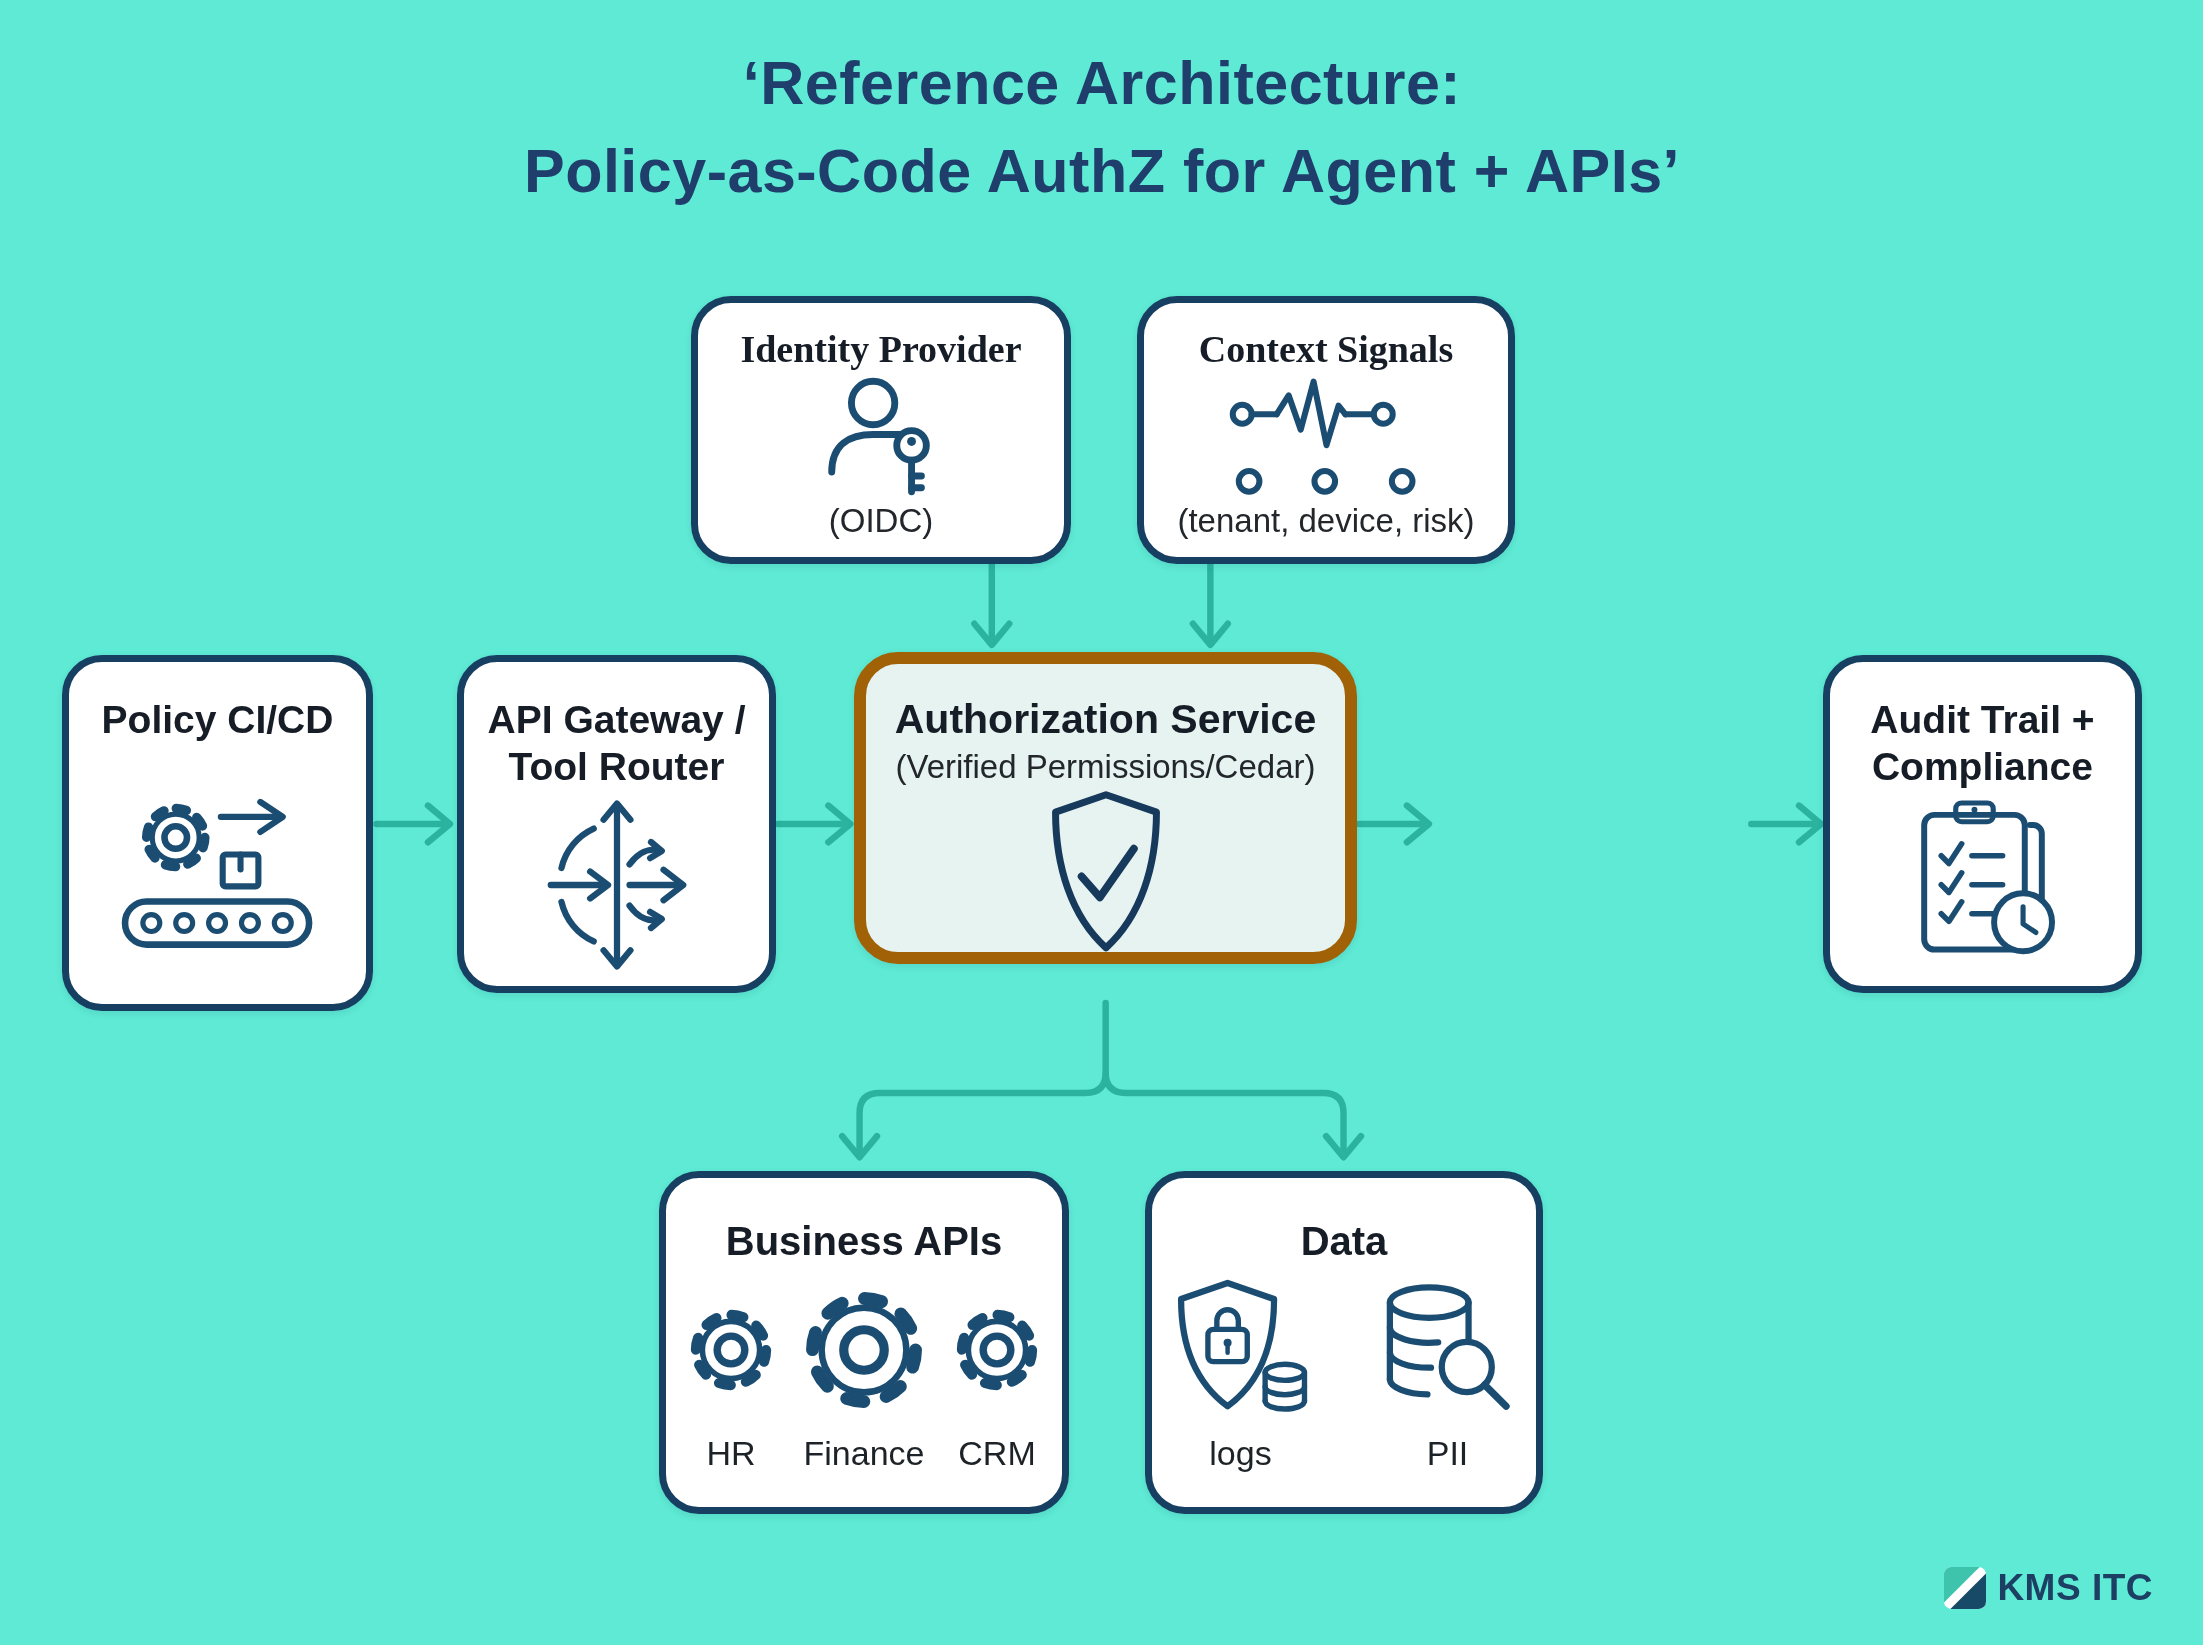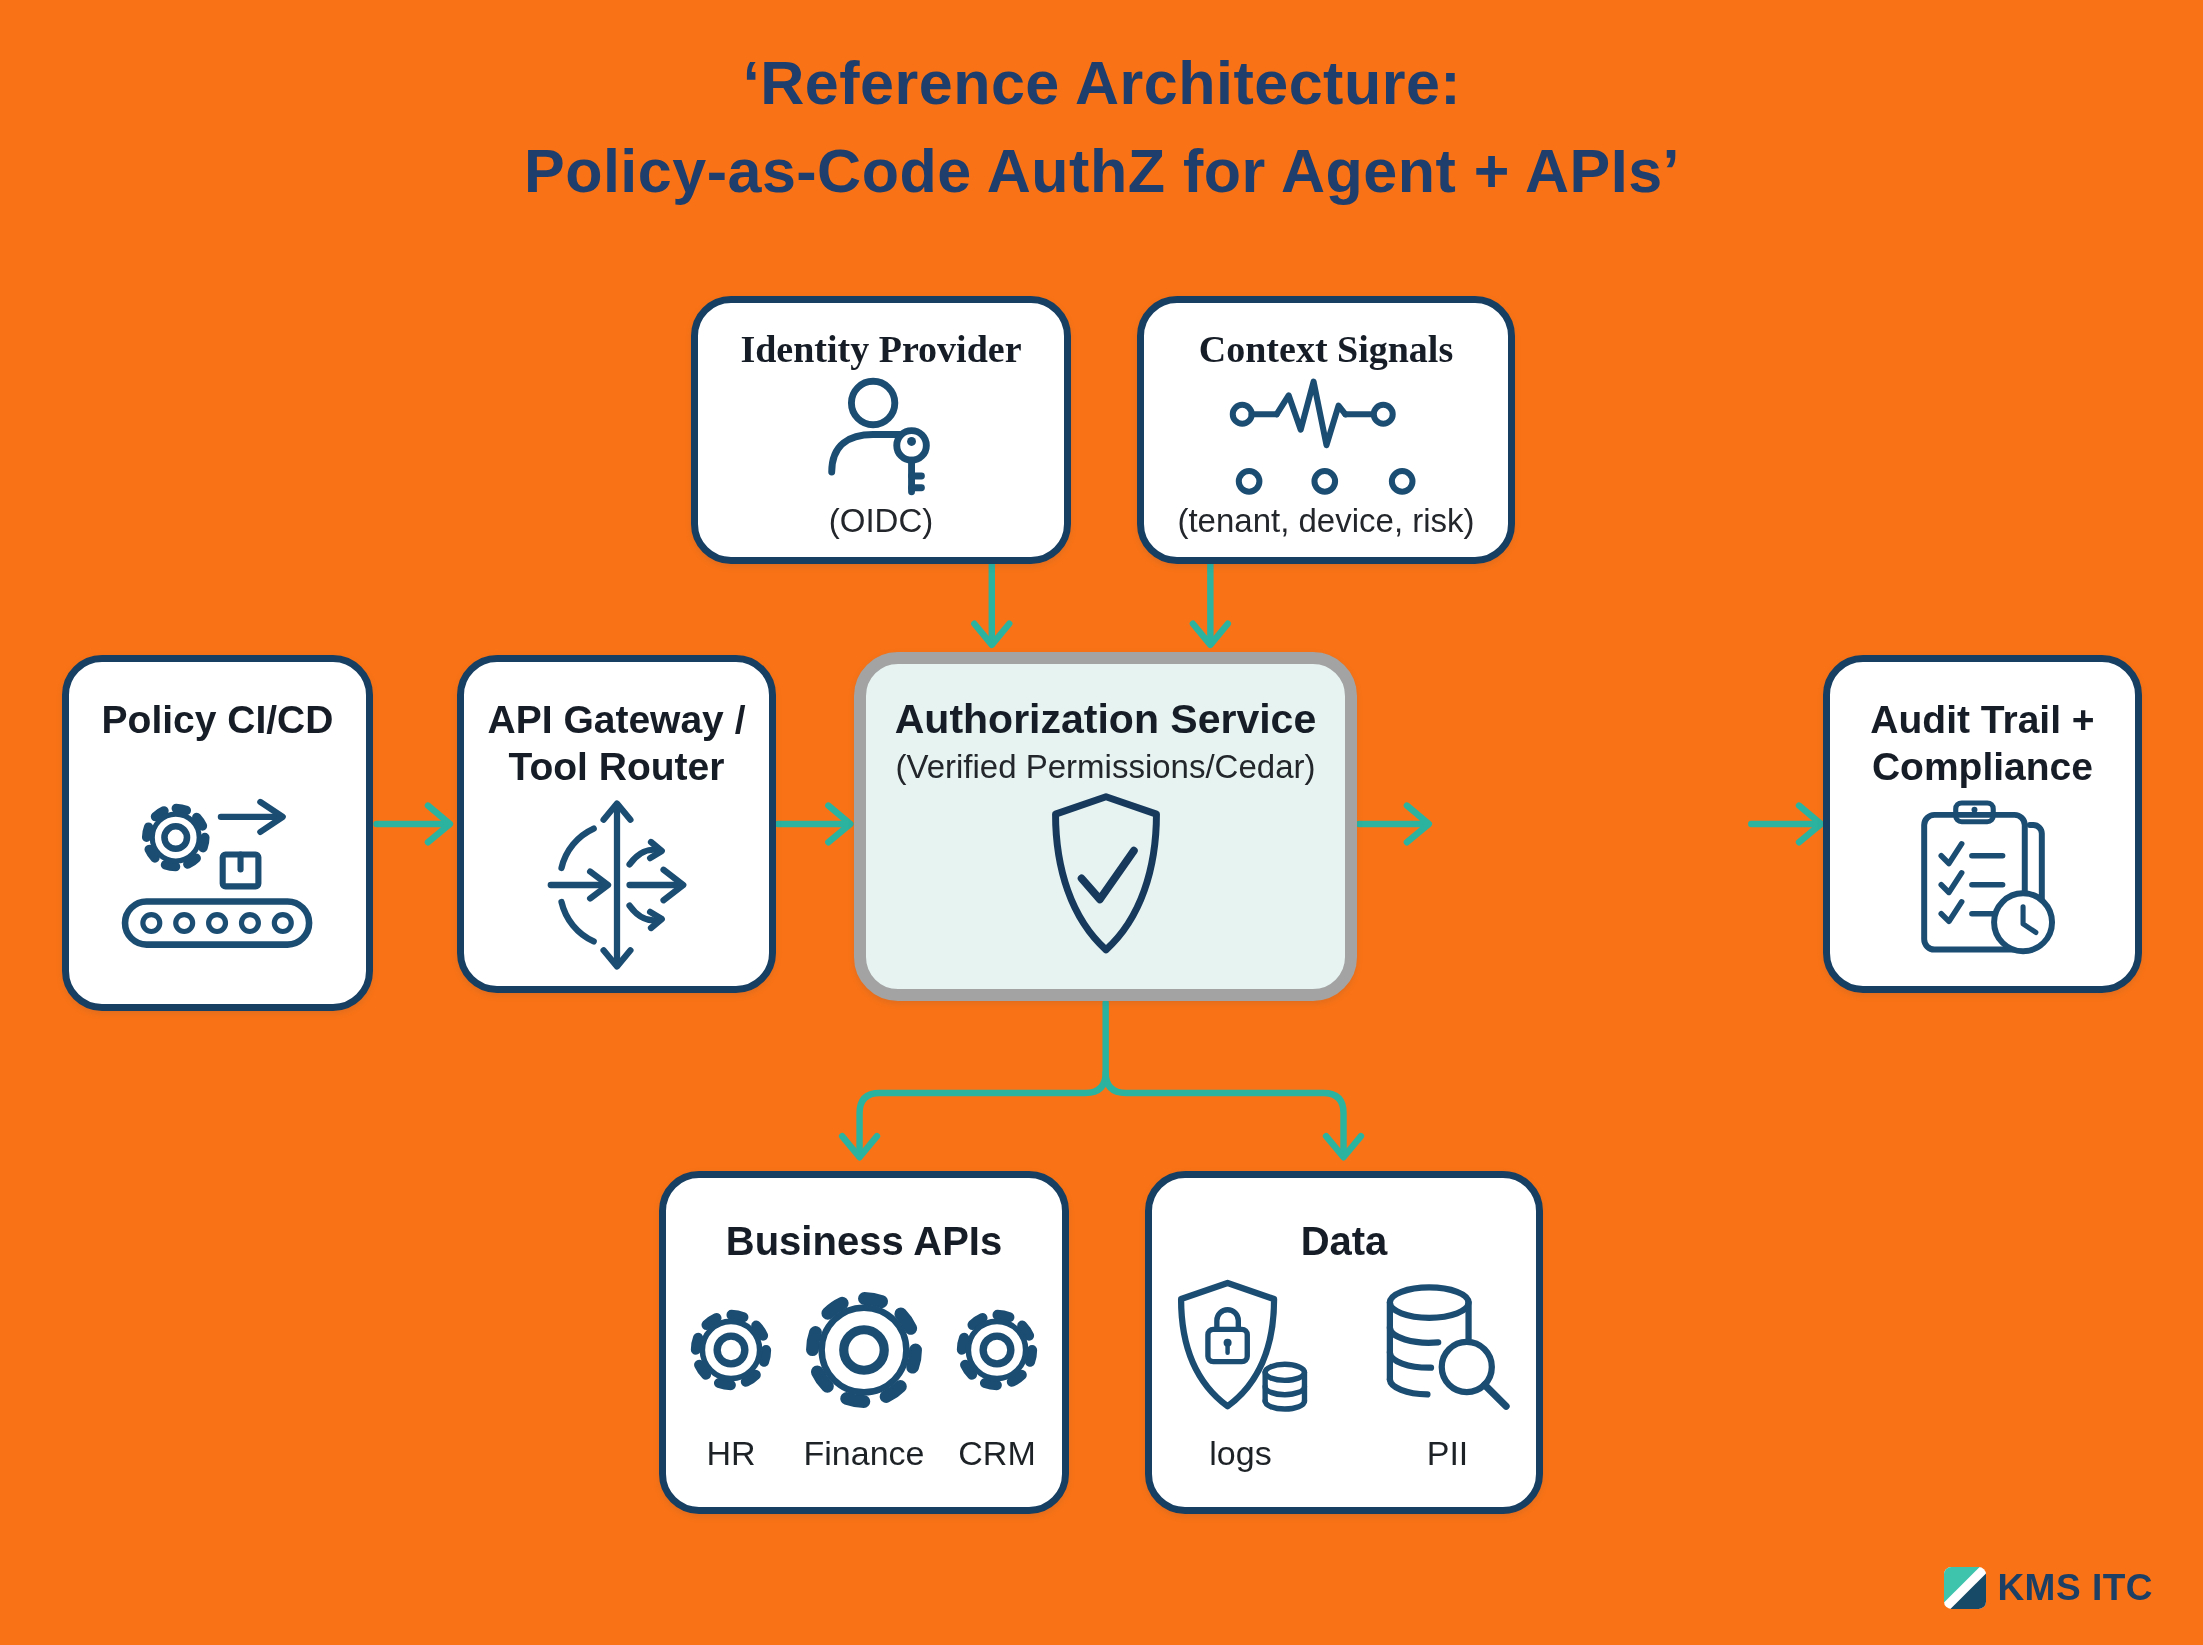--- a/index.html
+++ b/index.html
@@ -1,17 +1,17 @@
 <!DOCTYPE html>
 <html style="font-size:14.7px"><head>
 <meta charset="utf-8">
 <style>
   html,body{margin:0;padding:0;background:#fbfaf8;}
   #canvas{
-    position:relative;width:2204px;height:1646px;background:#f97316;
+    position:relative;width:2204px;height:1646px;background:#5eead4;
     font-family:"Liberation Sans", sans-serif;overflow:hidden;
   }
   .diagram-title{
     position:absolute;left:0;top:39px;width:2204px;text-align:center;
     color:#1f3e6b;font-weight:bold;font-size:61px;line-height:1.45;
     letter-spacing:0.5px;
   }
   .box{
     position:absolute;background:#ffffff;border:7.3px solid #173f62;border-radius:40px;
     display:flex;flex-direction:column;align-items:center;box-sizing:border-box;
@@ -24,22 +24,22 @@
 
   
   #node-idp{left:691px;top:296px;width:380px;height:268px;padding:24px 9.2px 22px;}
   #node-ctx{left:1137px;top:296px;width:378px;height:268px;padding:24px 5.5px 18.4px;}
   #node-idp .box-title,#node-ctx .box-title{font-size:38px;font-family:Liberation Serif, serif;}
   #node-idp .box-sub,#node-ctx .box-sub{font-size:33px;}
 
   
   #node-cicd{left:62px;top:655px;width:311px;height:356px;padding:35px 7.3px 24px;gap:30px;}
   #node-gw{left:457px;top:655px;width:319px;height:338px;padding:35px 7.3px 24px;}
-  #node-auth{left:854px;top:652px;width:503px;height:349px;padding:31px 9.2px 24px;
-    border:12px solid #a3a3a3;background:#e6f3f1;border-radius:44px;}
+  #node-auth{left:854px;top:652px;width:503px;height:312px;padding:31px 9.2px 24px;
+    border:12px solid #a16207;background:#e6f3f1;border-radius:44px;}
   #node-store{left:1431px;top:655px;width:319px;height:338px;padding:35px 7.3px 24px;}
   #node-audit{left:1823px;top:655px;width:319px;height:338px;padding:35px 7.3px 24px;}
   #node-cicd .box-title,#node-gw .box-title,#node-store .box-title,#node-audit .box-title{font-size:39px;}
   #node-auth .box-title{font-size:41px;}
   #node-auth .box-sub{font-size:33px;margin-top:3.7px;}
   #node-store .box-sub{font-size:34px;margin-top:1.8px;}
 
   
   #node-biz{left:659px;top:1171px;width:410px;height:343px;padding:39px 7.3px 27.5px;}
   #node-data{left:1145px;top:1171px;width:398px;height:343px;padding:39px 7.3px 27.5px;}

